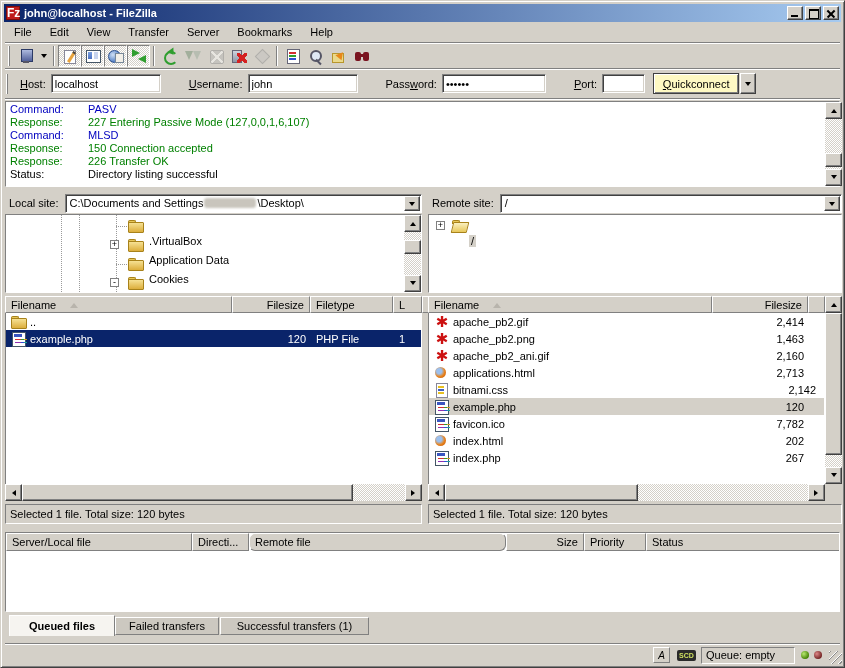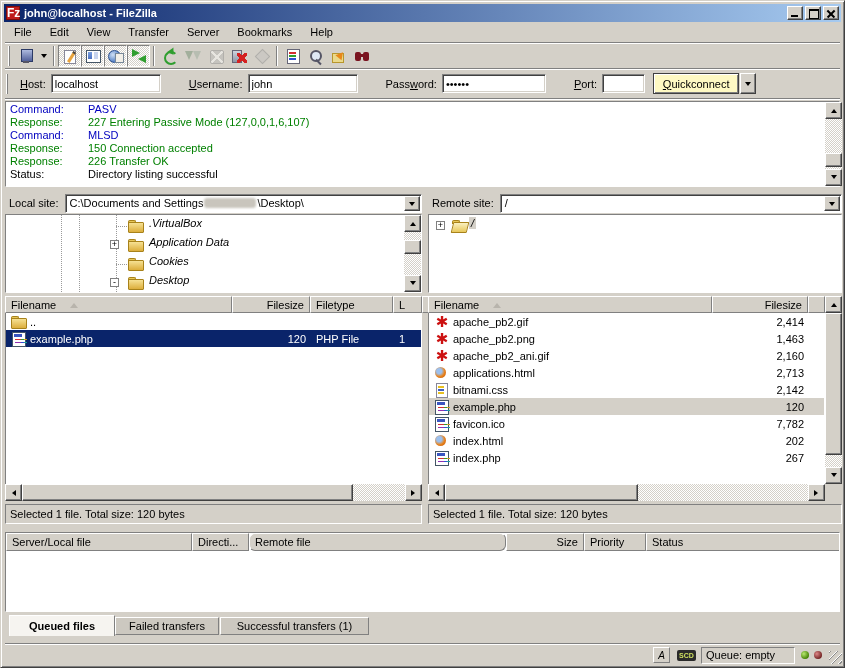--- a/index.html
+++ b/index.html
@@ -78,21 +78,21 @@
   .a-right{width:0;height:0;border:3px solid transparent;border-left:4px solid #000;margin-left:2px;}
   
   .site-row{position:absolute;top:192px;height:20px;display:flex;align-items:center;}
   .combo{height:19px;background:#fff;border:1px solid;border-color:#808080 #fff #fff #808080;box-shadow:inset 1px 1px 0 #404040;display:flex;align-items:center;padding-left:4px;position:relative;flex:1;}
   .combo-dd{position:absolute;right:1px;top:1px;bottom:1px;width:16px;background:#d4d0c8;border:1px solid;border-color:#fff #404040 #404040 #fff;box-shadow:inset -1px -1px 0 #808080;display:flex;align-items:center;justify-content:center;}
   .redacted{display:inline-block;width:52px;height:10px;background:#c9c5bd;border-radius:3px;filter:blur(1.2px);margin:0 1px;}
   
   .tree{position:absolute;top:213px;height:79px;background:#fff;border:1px solid;border-color:#808080 #fff #fff #808080;overflow:hidden;}
   .tree-row{position:absolute;left:0;right:0;height:19px;}
   .expander{position:absolute;width:9px;height:9px;background:#fff;border:1px solid #808080;font-size:9px;line-height:7px;text-align:center;top:4px;}
-  .tree-label{position:absolute;top:0;padding:0 2px;white-space:nowrap;font-style:italic;}
+  .tree-label{position:absolute;top:18px;padding:0 2px;white-space:nowrap;}
   .tree-sel{background:#d4d0c8;}
   .vdots{position:absolute;width:1px;background:repeating-linear-gradient(to bottom,#9a9a9a 0 1px,transparent 1px 2px);}
   .hdots{position:absolute;height:1px;background:repeating-linear-gradient(to right,#9a9a9a 0 1px,transparent 1px 2px);}
   
   .lheader{position:absolute;top:295px;height:17px;display:flex;}
   .hcell{height:17px;background:#d4d0c8;border:1px solid;border-color:#fff #808080 #808080 #fff;display:flex;align-items:center;padding:0 5px;overflow:hidden;white-space:nowrap;flex:0 0 auto;}
   .hcell.right{justify-content:flex-end;}
   .hcell.filler{flex:1;}
   .sort-asc{width:0;height:0;border:4px solid transparent;border-bottom:5px solid #b8b4ac;margin-left:14px;position:relative;top:-1px;}
   .lbody{position:absolute;top:312px;height:171px;background:#fff;border-left:1px solid #808080;border-right:1px solid #fff;overflow:hidden;}
@@ -391,21 +391,21 @@
         </div>
         <div class="cell right" style="width: 96px;">2,160</div>
       </div>
       <div class="frow" style="top: 51px;">
         <div class="cell" style="width: 284px;">
           <span class="ficon ficon-html"></span>
           <span class="fname">applications.html</span>
         </div>
         <div class="cell right" style="width: 96px;">2,713</div>
       </div>
-      <div class="frow" style="top: 68px;">
+      <div class="frow" style="top: 68px; gap: 12px;">
         <div class="cell" style="width: 284px;">
           <span class="ficon ficon-css"></span>
           <span class="fname">bitnami.css</span>
         </div>
         <div class="cell right" style="width: 96px;">2,142</div>
       </div>
       <div class="frow sel-inactive" style="top: 85px;">
         <div class="cell" style="width: 284px;">
           <span class="ficon ficon-php"></span>
           <span class="fname">example.php</span>

